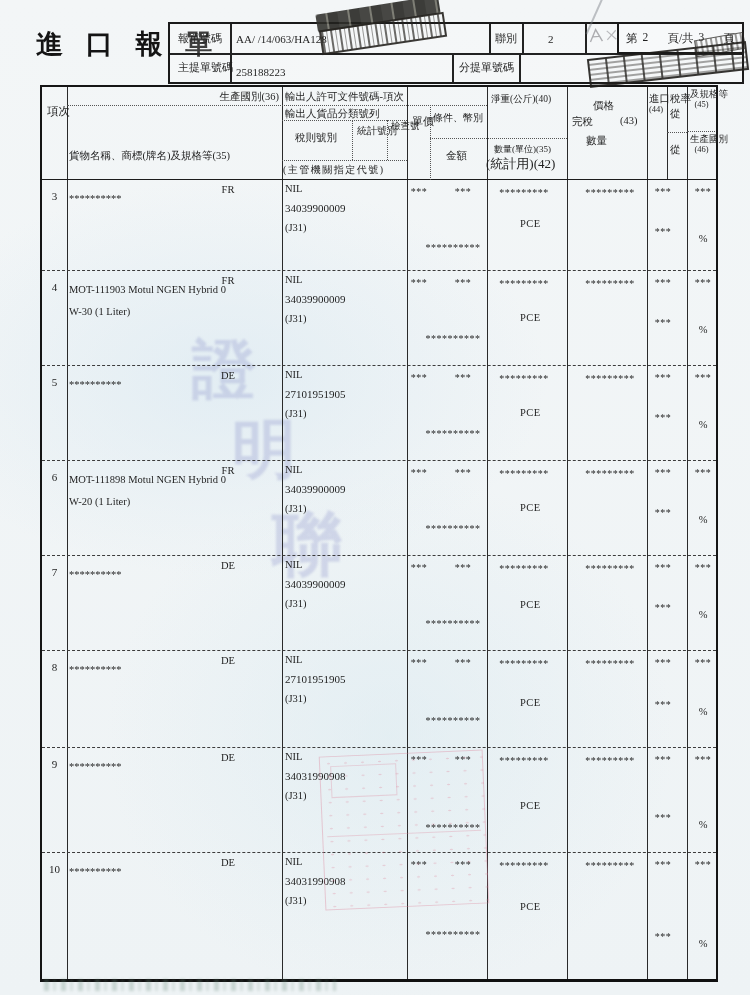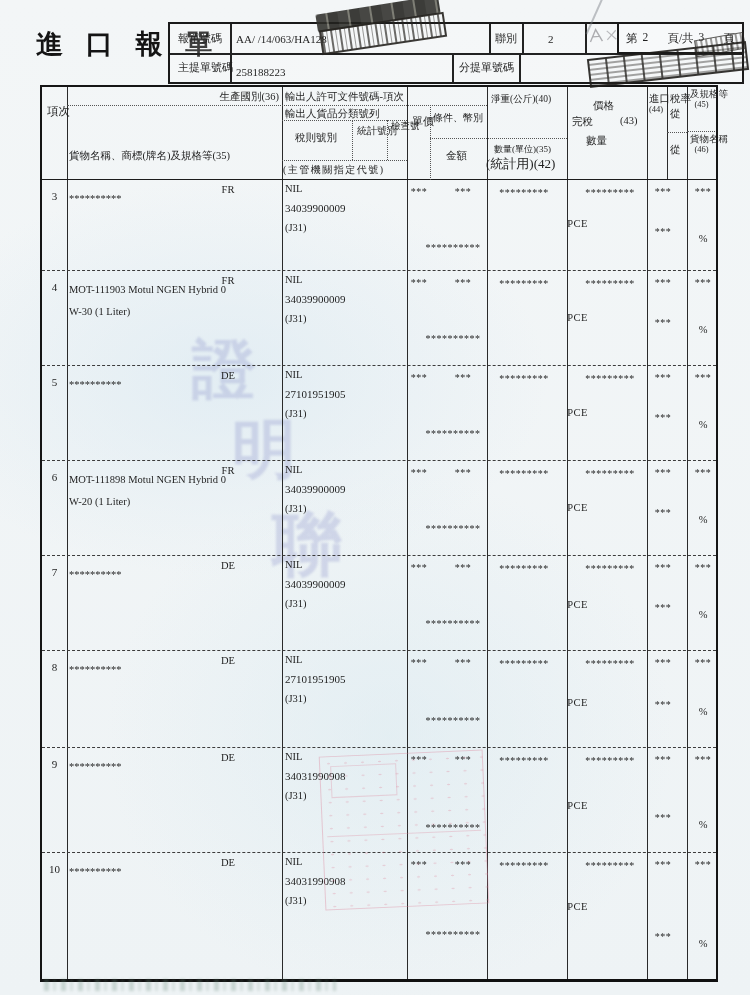--- a/index.html
+++ b/index.html
@@ -40,21 +40,21 @@
   .c-d1{left:27px;top:13px;}
   .c-d2{left:27px;top:35px;}
   .c-t1{left:243px;top:3px;}
   .c-t2{left:243px;top:22px;font-size:11px;}
   .c-t3{left:243px;top:42px;}
   .mask{letter-spacing:.5px;font-size:10px;}
   .c-up{left:366px;top:6px;width:22px;text-align:center;}
   .c-cur{left:410px;top:6px;width:22px;text-align:center;}
   .c-amt{left:383px;width:56px;text-align:center;}
   .c-nw{left:452px;top:7px;width:60px;text-align:center;}
-  .c-pce{left:518px;width:28px;text-align:right;font-size:10.5px;letter-spacing:.5px;}
+  .c-pce{left:478px;width:28px;text-align:left;font-size:10.5px;letter-spacing:.5px;}
   .c-dv{left:540px;top:7px;width:56px;text-align:center;}
   .c-r1{left:610px;top:6px;width:22px;text-align:center;}
   .c-r2{left:610px;width:22px;text-align:center;}
   .c-mth{left:650px;top:6px;width:22px;text-align:center;}
   .c-ctx{left:652px;width:18px;text-align:center;font-size:10.5px;}
 
   
   .stamp-a{left:316px;top:5px;width:124px;height:18px;transform:rotate(-9deg);border-radius:2px;opacity:.88;filter:blur(.4px);
     background:repeating-linear-gradient(90deg,#30302c 0 10px,#6e6e64 10px 12px,#23231f 12px 22px);}
   .stamp-b{left:320px;top:21px;width:122px;height:21px;transform:rotate(-8.5deg);border:2px solid #262420;opacity:.9;filter:blur(.3px);
@@ -163,21 +163,21 @@
         <span>進口稅率</span>
         <span class="num">(44)</span>
       </div>
       <div class="lbl" style="left:628px;top:20px;">從</div>
       <div class="lbl" style="left:628px;top:56px;">從</div>
       <div class="lbl vstack" style="left:648px;top:2px;width:25px;font-size:9.5px;">
         <span>及規格等</span>
         <span class="num">(45)</span>
       </div>
       <div class="lbl vstack" style="left:648px;top:47px;width:25px;font-size:9.5px;">
-        <span>貨物名稱</span>
+        <span>生產國別</span>
         <span class="num">(46)</span>
       </div>
     </div>
 
     <div id="tbody">
         <div class="row" style="top: 93px; height: 90px;">
       <div class="cell c-no">3</div>
       <div class="cell c-origin">FR</div>
       <div class="cell c-d1">**********</div>
       <div class="cell c-d2"></div>

